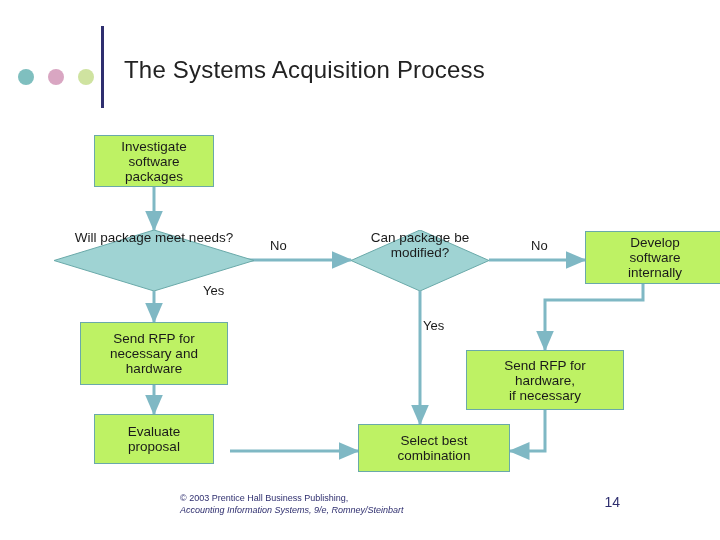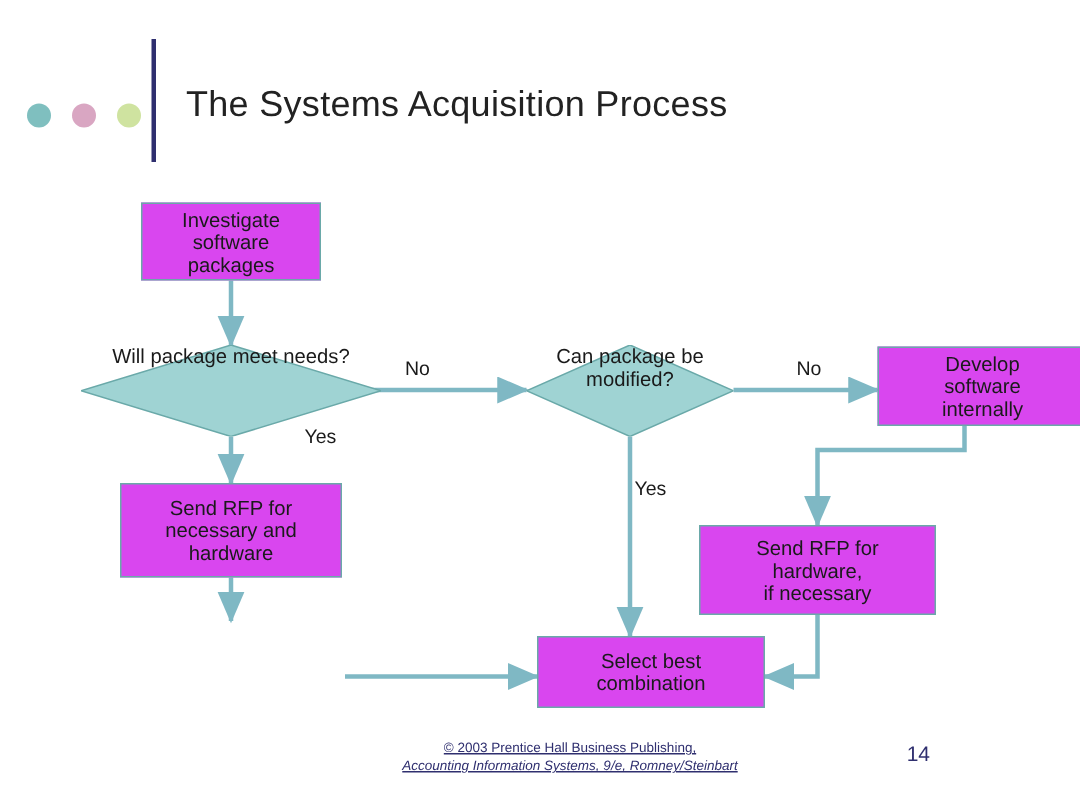--- a/index.html
+++ b/index.html
@@ -46,21 +46,21 @@
     width: 560px;
     font-size: 24px;
     color: #222222;
     letter-spacing: 0.2px;
     white-space: nowrap;
   }
 
   
   .box {
     position: absolute;
-    background: #d946ef;
+    background: #bef264;
     border: 1px solid #6aa9a9;
     color: #1a1a1a;
     font-size: 13.5px;
     line-height: 15px;
     text-align: center;
     display: flex;
     align-items: center;
     justify-content: center;
     box-sizing: border-box;
     padding: 2px;
@@ -106,25 +106,23 @@
     height: 540px;
     pointer-events: none;
   }
 
   
   #footer {
     position: absolute;
     left: 180px;
     top: 492px;
     width: 400px;
-    text-align: center;
     font-size: 9px;
     line-height: 12px;
     color: #2f2f6f;
-    text-decoration: underline;
   }
   #footer .line2 { font-style: italic; }
   #slide-number {
     position: absolute;
     left: 560px;
     top: 494px;
     width: 60px;
     text-align: right;
     font-size: 14px;
     color: #2f2f6f;
@@ -219,20 +217,26 @@
   </div>
 
   <div class="box" id="node-rfp-hw" style="left:466px; top:350px; width:158px; height:60px;">
     <div>
       <span>Send RFP for</span>
       <span>hardware,</span>
       <span>if necessary</span>
     </div>
   </div>
 
+  <div class="box" id="node-evaluate" style="left:94px; top:414px; width:120px; height:50px;">
+    <div>
+      <span>Evaluate</span>
+      <span>proposal</span>
+    </div>
+  </div>
 
   <div class="box" id="node-select" style="left:358px; top:424px; width:152px; height:48px;justify-content:center;">
     <div>
       <span>Select best</span>
       <span>combination</span>
     </div>
   </div>
 
   <div class="edge-label" style="left:270px; top:238px;">No</div>
   <div class="edge-label" style="left:203px; top:283px;">Yes</div>

